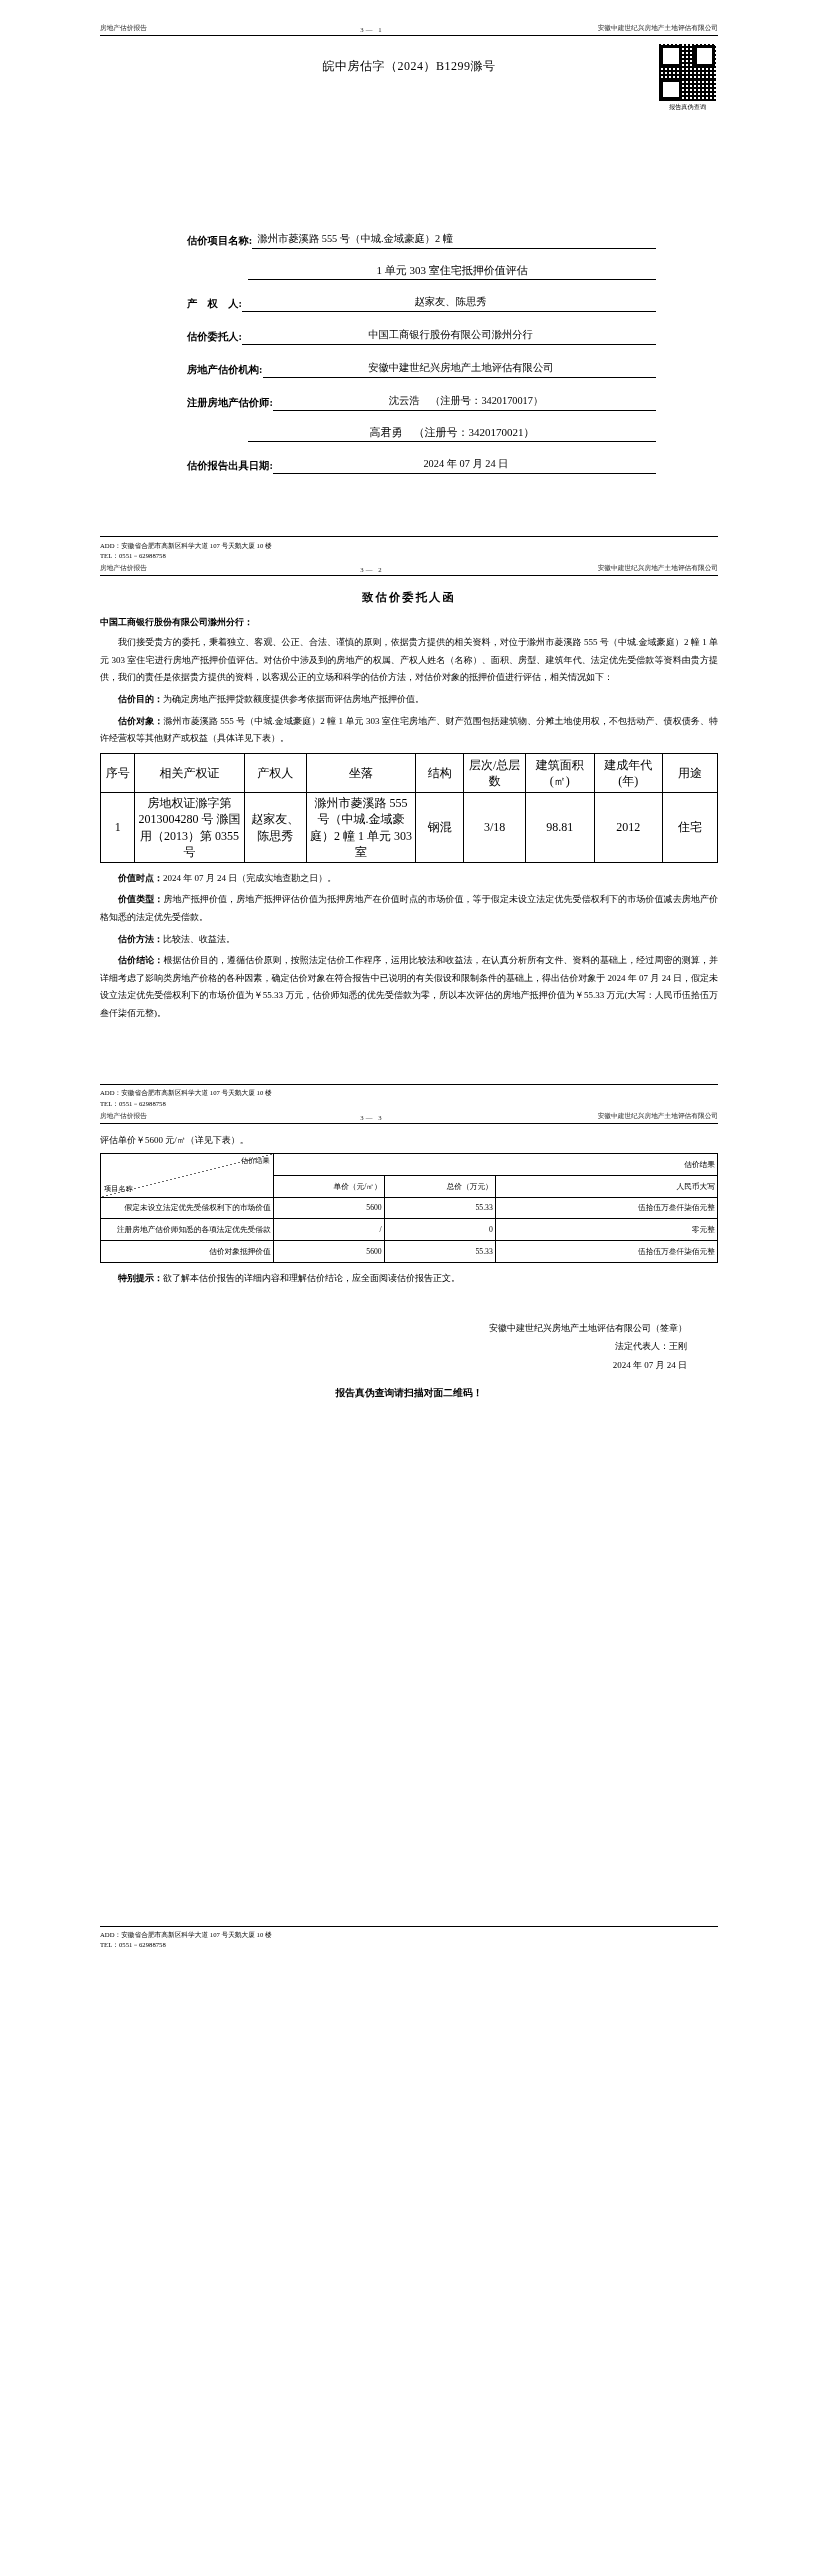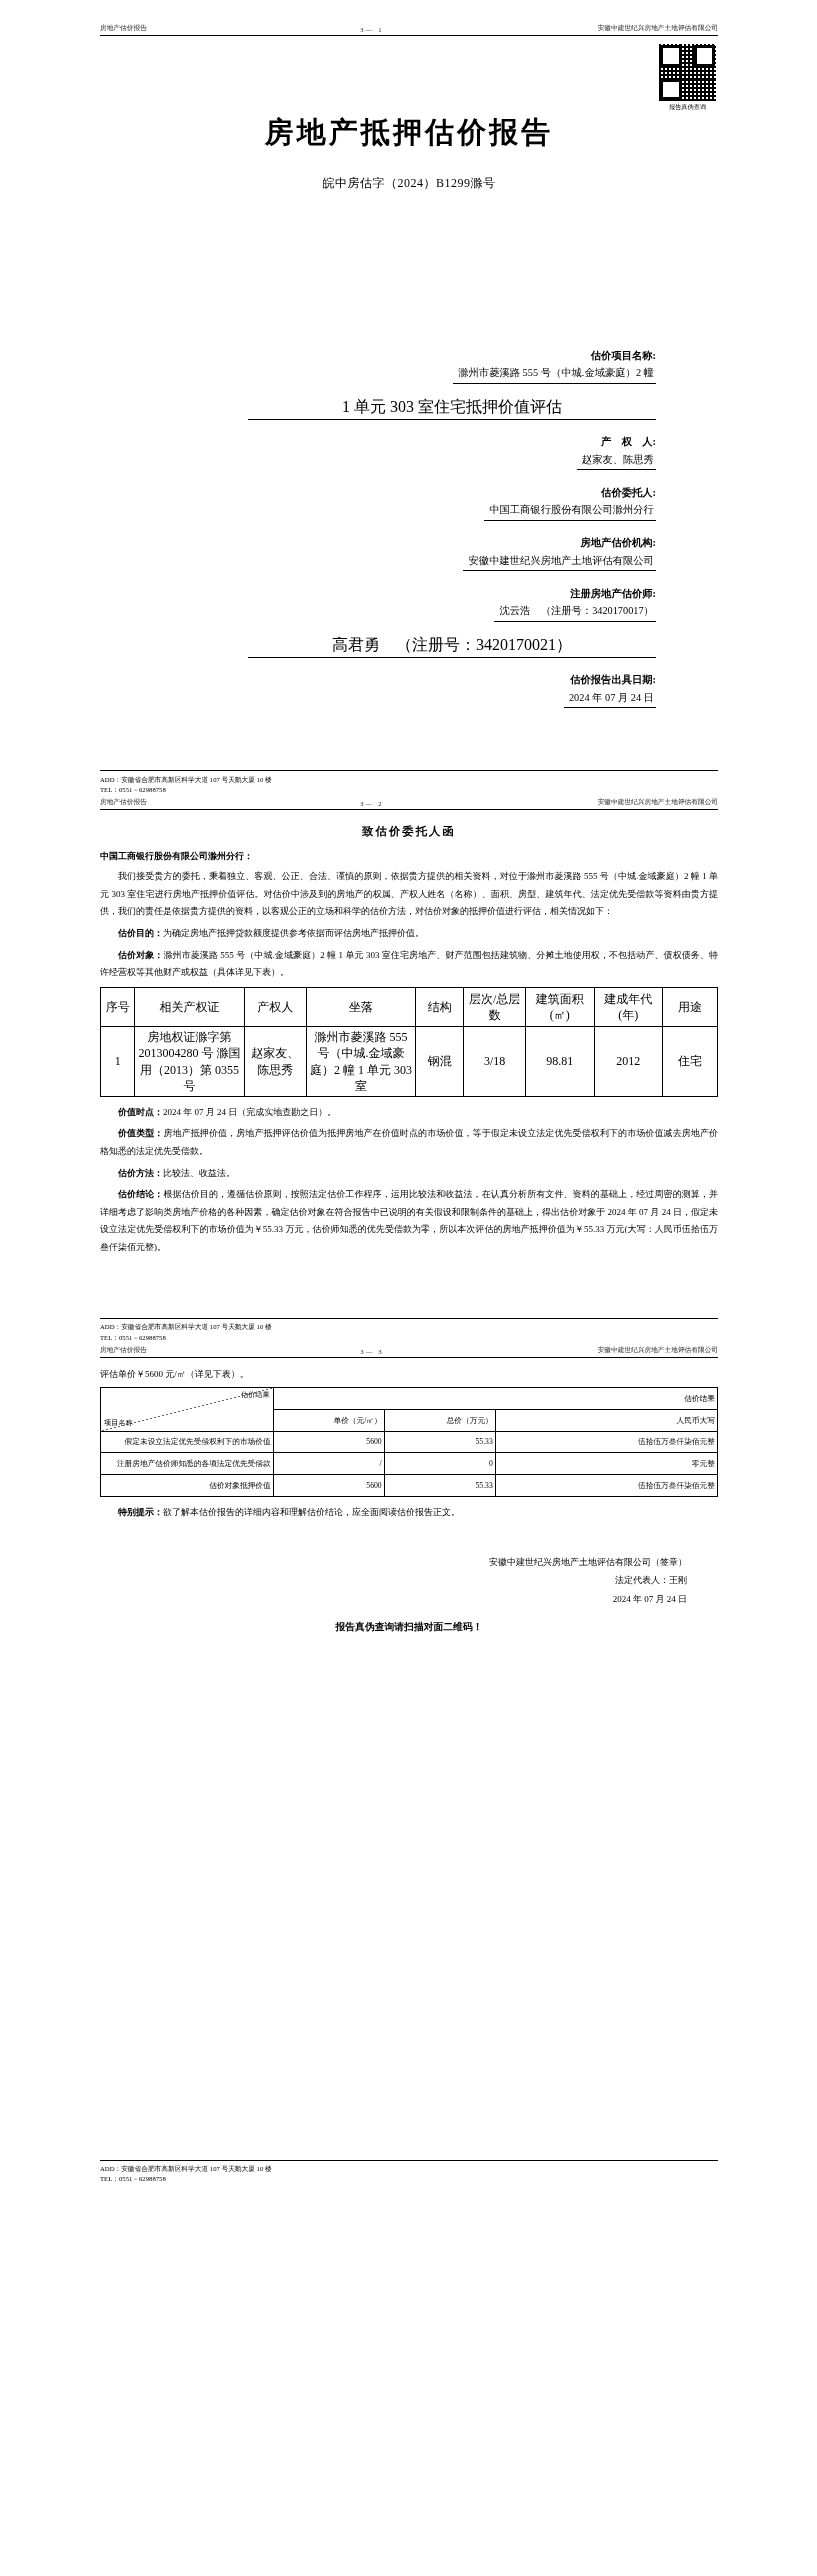--- a/index.html
+++ b/index.html
@@ -72,32 +72,31 @@
     letter-spacing:0.5px;
   }
 
   .cover-block{margin-top:155px;padding-left:87px;padding-right:62px;}
   .cv-row{
     display:flex;
     align-items:flex-end;
     font-size:10.3px;
     margin-bottom:13.4px;
     line-height:1.7;
-    flex-direction:column;
   }
   .cv-label{white-space:nowrap;font-weight:bold;}
   .cv-val{
     flex:1;
     border-bottom:0.5px solid #000;
     padding:0 2.1px 1px 5.2px;
     text-align:left;
   }
   .cv-val.center{text-align:center;}
   .cv-indent{
-    display:flex;font-size:16px;margin-bottom:13.4px;
+    display:flex;font-size:11px;margin-bottom:13.4px;
   }
   .cv-indent .sp{width:61px;}
   .cv-indent .ln{flex:1;border-bottom:0.5px solid #000;padding-bottom:1px;text-align:center;}
 
   .addr-foot{
     margin-top:62px;
     border-top:0.5px solid #000;
     padding-top:3.1px;
     font-size:6.7px;
     line-height:1.55;
@@ -189,21 +188,20 @@
       <div class="right">安徽中建世纪兴房地产土地评估有限公司</div>
     </div>
 
     <div class="qr-wrap">
       <div class="qr">
           <span class="qr-eye3"></span>
         </div>
       <div class="qr-cap">报告真伪查询</div>
     </div>
 
-    <h1 class="title">房地产抵押估价报告</h1>
     <div class="subtitle">皖中房估字（2024）B1299滁号</div>
 
     <div class="cover-block">
 
       <div class="cv-row">
         <span class="cv-label">估价项目名称:</span>
         <span class="cv-val">滁州市菱溪路 555 号（中城.金域豪庭）2 幢</span>
       </div>
       <div class="cv-indent">
         <span class="sp"></span>

